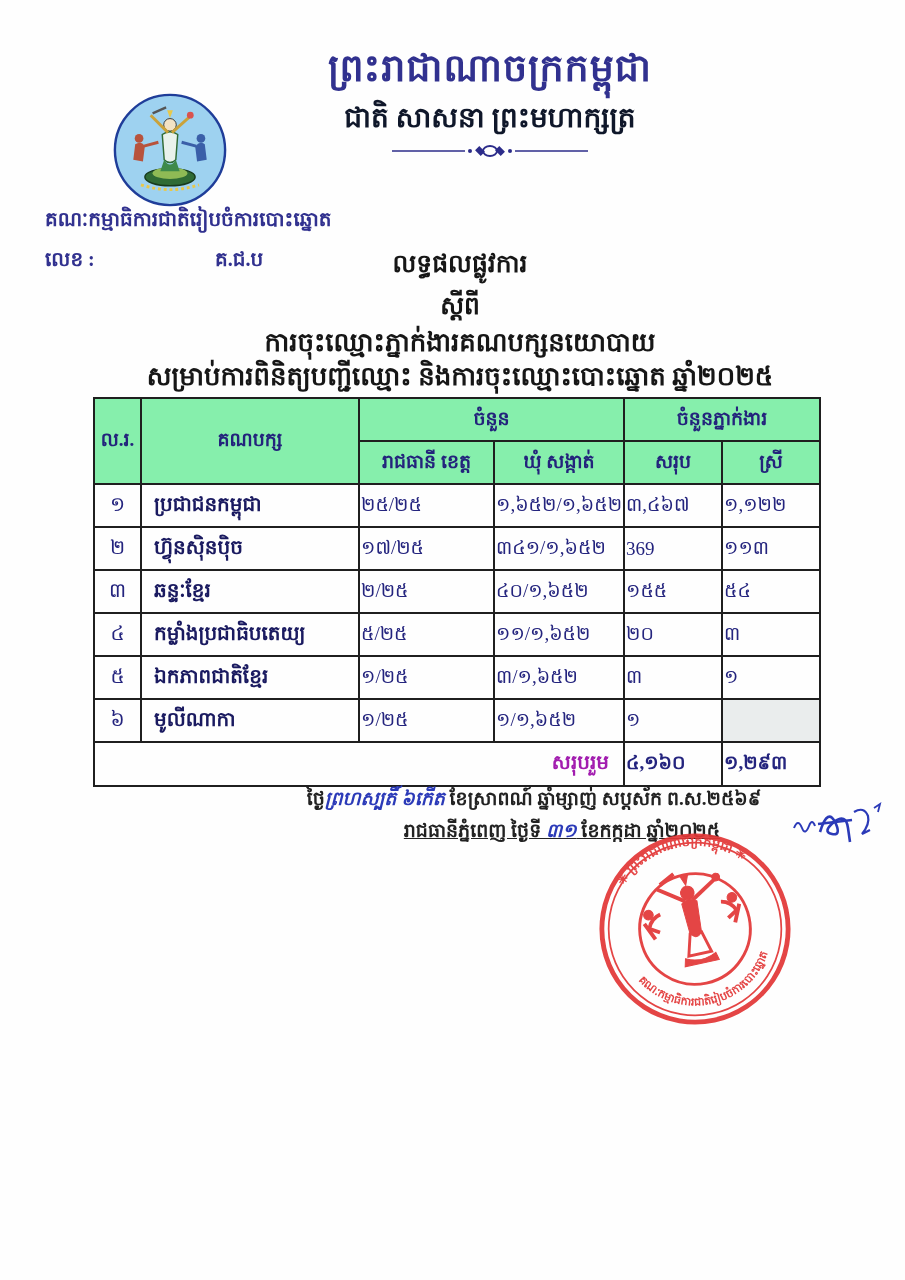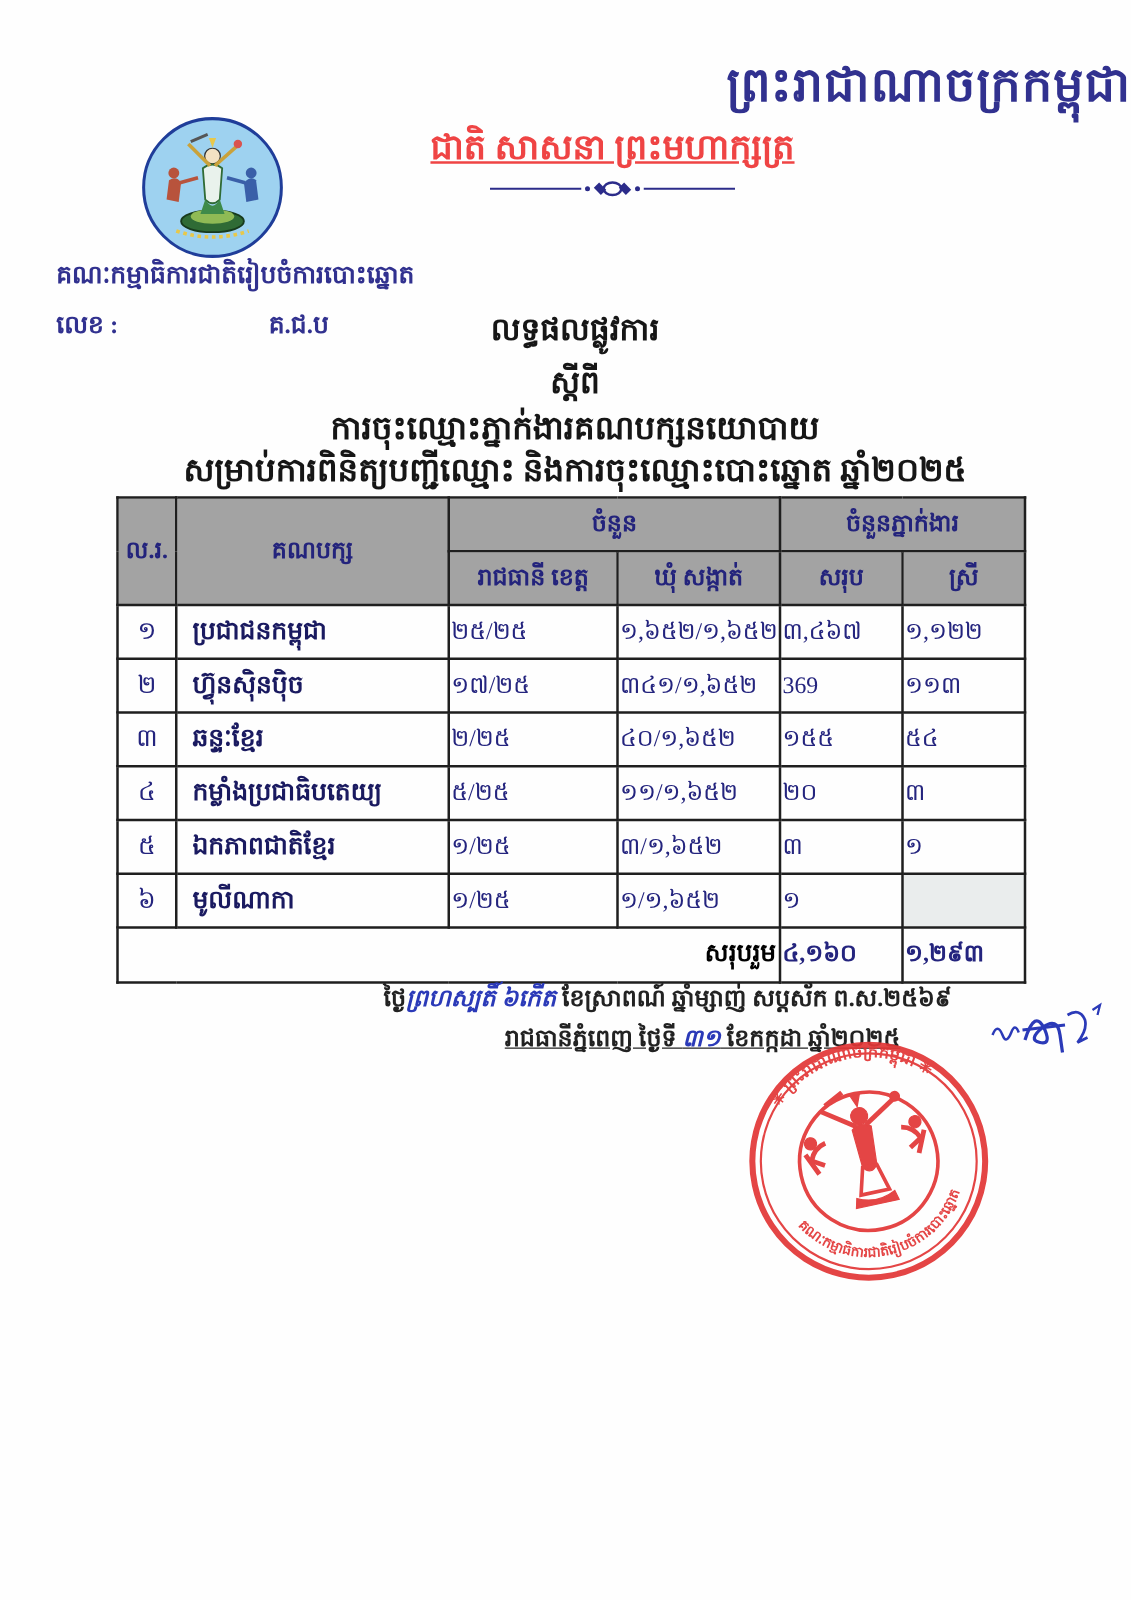--- a/index.html
+++ b/index.html
@@ -3,49 +3,49 @@
 <meta charset="utf-8">
 <style>
   html,body{margin:0;padding:0;}
   body{
     width:905px;height:1280px;position:relative;background:#fefefe;
     font-family:"Liberation Serif","DejaVu Serif",serif;
     overflow:hidden;
   }
   .abs{position:absolute;}
   
-  .kingdom{left:75px;top:44px;width:830px;text-align:right;
+  .kingdom{left:75px;top:44px;width:830px;text-align:center;
     font-size:38px;font-weight:bold;color:#31318f;letter-spacing:1px;}
   .motto{left:75px;top:100px;width:830px;text-align:center;
-    font-size:28px;font-weight:bold;color:#ef4444;text-decoration:underline;}
+    font-size:28px;font-weight:bold;color:#0f172a;}
   .divider{left:390px;top:140px;width:200px;height:22px;}
   .emblem{left:112px;top:92px;width:116px;height:116px;}
   .committee{left:45px;top:206px;font-size:20px;font-weight:bold;color:#31318f;}
   .numline{left:45px;top:246px;font-size:20px;font-weight:bold;color:#31318f;}
   .numvalue{position:absolute;left:170px;top:0;}
   
   .title-line{left:0;width:920px;text-align:center;color:#161616;font-weight:bold;}
   .t1{top:248px;font-size:25px;}
   .t2{top:290px;font-size:25px;}
   .t3{top:326px;font-size:26px;}
   .t4{top:360px;font-size:26px;}
   
   .tablewrap{left:93px;top:397px;}
   table{border-collapse:collapse;table-layout:fixed;width:726px;
     font-family:"Liberation Serif","DejaVu Serif",serif;}
   td,th{border:2px solid #1f1f1f;overflow:hidden;}
-  th{background:#a3a3a3;color:#23237c;font-size:19px;font-weight:bold;height:39px;}
+  th{background:#86efac;color:#23237c;font-size:19px;font-weight:bold;height:39px;}
   td{height:39px;font-size:19px;color:#24247e;}
   td.no{text-align:center;font-size:20px;}
   td.party{font-size:20px;font-weight:bold;color:#1a1a60;padding-left:12px;margin-left:42px;}
   td.num-r{text-align:left;padding-right:16px;}
   td.num-c{text-align:left;}
   td.blank-cell{background:#eaeded;}
   tr.total-row td{height:40px;font-weight:bold;}
-  td.total-label{text-align:right;padding-right:2px;color:#000000;font-size:20px;border-left:2px solid #1f1f1f;}
+  td.total-label{text-align:right;padding-right:14px;color:#a21caf;font-size:20px;border-left:2px solid #1f1f1f;}
   
   .dateline{width:640px;text-align:center;font-size:19px;font-weight:bold;color:#222;}
   .d1{left:214px;top:786px;}
   .d2{left:242px;top:818px;text-decoration:underline;}
   .hand{color:#2b3ab8;font-style:italic;}
   .signature{left:790px;top:798px;width:95px;height:52px;}
   .stamp{left:598px;top:832px;width:194px;height:194px;transform:rotate(-12deg);}
 </style>
 </head>
 <body>

